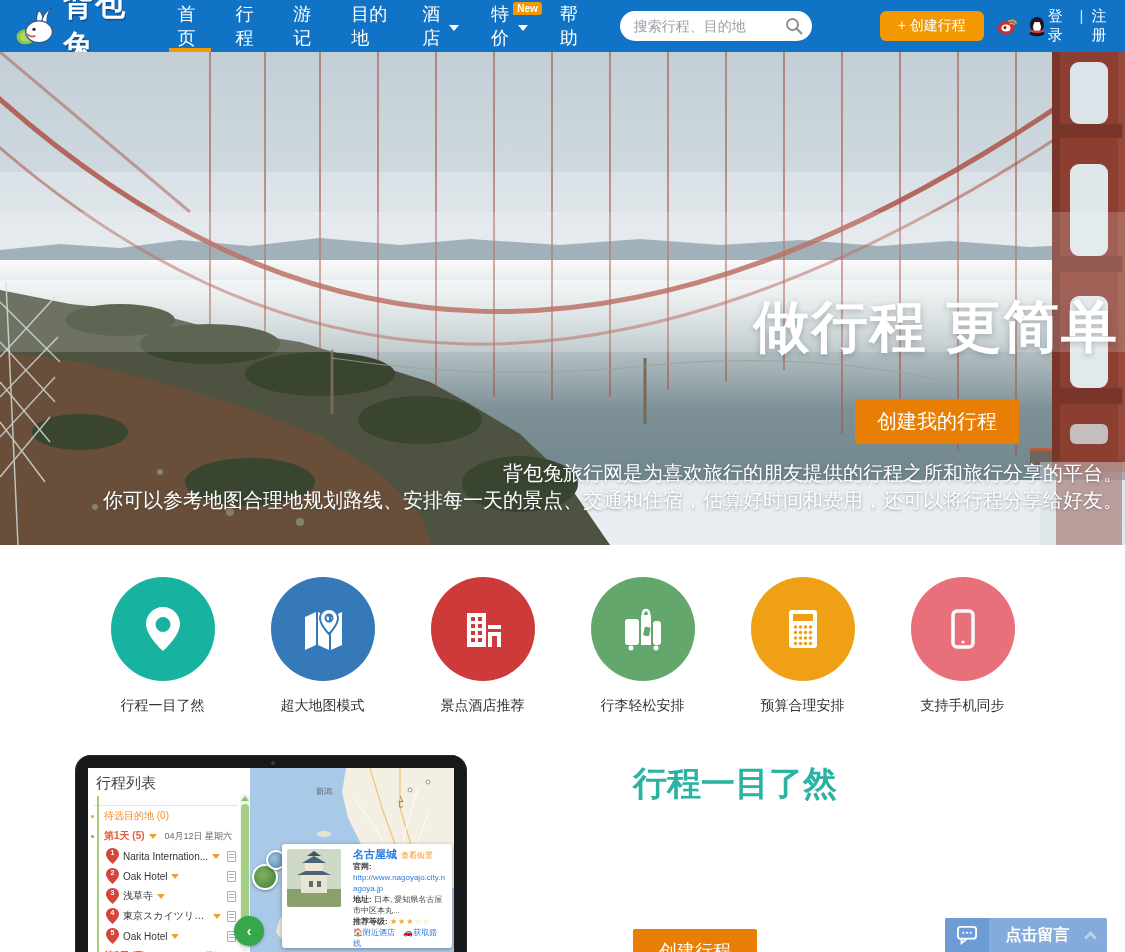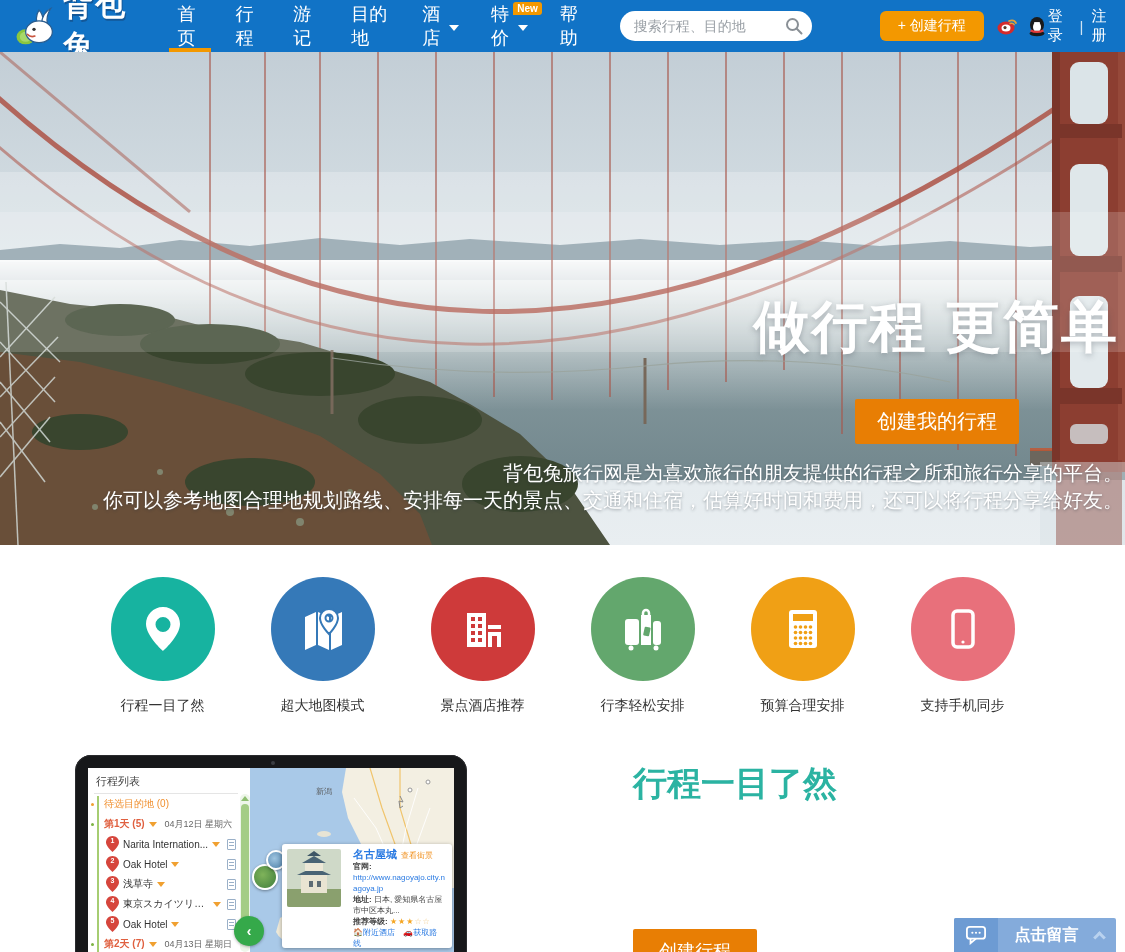--- a/index.html
+++ b/index.html
@@ -17,21 +17,21 @@
   .nav-item.active::after { content:""; position:absolute; left:8px; right:8px; bottom:0; height:4px; background:#f39800; }
   .caret-down { width:0; height:0; border-left:5px solid transparent; border-right:5px solid transparent; border-top:6px solid #fff; margin-left:5px; margin-top:3px; }
   .new-badge { position:absolute; top:2px; right:2px; background:#f39800; color:#fff; font-size:10px; font-weight:bold; padding:1px 4px; border-radius:3px 3px 3px 0; line-height:11px; }
   .search-wrap { position:relative; margin-left:18px; }
   .search-input { width:192px; height:30px; border:none; border-radius:15px; padding:0 34px 0 14px; font-size:14px; color:#333; outline:none; background:#fff; }
   .search-input::placeholder { color:#9aa0a6; }
   .search-btn { position:absolute; right:8px; top:5px; width:20px; height:20px; background:none; border:none; cursor:pointer; }
   .create-trip-btn { margin-left:68px; background:#f39800; color:#fff; border:none; font-size:14px; height:30px; padding:0 18px; border-radius:6px; cursor:pointer; white-space:nowrap; }
   .social { display:flex; align-items:center; gap:8px; margin-left:12px; }
   .social-icon { width:22px; height:22px; cursor:pointer; }
-  .auth { display:flex; align-items:center; gap:8px; color:#fff; font-size:15px; }
+  .auth { display:flex; gap:8px; color:#fff; font-size:15px; }
   .auth a { color:#fff; text-decoration:none; cursor:pointer; }
   .auth .sep { opacity:.8; }
 
   
   .hero { position:relative; height:493px; overflow:hidden; background:#cdd8dd; }
   .hero-scene { position:absolute; inset:0; }
   .hero-title { position:absolute; right:6px; top:238px; color:#fff; font-size:56px; font-weight:bold; letter-spacing:2px; text-shadow:0 2px 6px rgba(60,70,80,.35); }
   .hero-cta { position:absolute; left:855px; top:347px; background:#e87e04; color:#fff; border:none; font-size:20px; padding:9px 22px; border-radius:2px; cursor:pointer; }
   .hero-desc { position:absolute; right:2px; top:408px; width:1125px; text-align:right; color:#fff; font-size:20px; line-height:27px; text-shadow:0 1px 3px rgba(40,50,60,.45); }
 
@@ -40,21 +40,21 @@
   .feature { width:104px; display:flex; flex-direction:column; align-items:center; cursor:pointer; }
   .feature-circle { width:104px; height:104px; border-radius:50%; display:flex; align-items:center; justify-content:center; }
   .feature-label { margin-top:16px; font-size:14px; color:#333; white-space:nowrap; }
 
   
   .showcase { position:relative; height:211px; background:#fff; }
   .laptop { position:absolute; left:75px; top:14px; width:392px; height:240px; background:#17181a; border-radius:16px 16px 0 0; padding:13px 13px 0 13px; box-shadow:0 0 0 1px #2a2b2e inset; }
   .laptop-cam { position:absolute; top:6px; left:50%; width:4px; height:4px; border-radius:50%; background:#3a3d42; }
   .screen { position:relative; width:366px; height:184px; background:#fff; overflow:hidden; display:flex; }
   .list-panel { width:152px; flex:none; padding:4px 2px 0 6px; position:relative; }
-  .list-title { font-size:11px; color:#444; padding:2px 0 4px 2px; border-bottom:1px solid #e5e5e5; }
+  .list-title { font-size:15px; color:#444; padding:2px 0 12px 2px; border-bottom:1px solid #e5e5e5; }
   .timeline { position:absolute; left:9px; top:28px; bottom:0; width:2px; background:#a6cd72; }
   .lp-row { position:relative; display:flex; align-items:center; font-size:10px; padding:3px 0 3px 10px; }
   .dot { position:absolute; left:-5px; width:7px; height:7px; border-radius:50%; border:2px solid #fff; }
   .dot.orange { background:#f0a030; }
   .dot.green { background:#7db343; }
   .pending-label { color:#f09030; }
   .day-label { color:#e06040; font-weight:bold; }
   .day-date { color:#666; font-size:9px; margin-left:8px; }
   .mini-caret { width:0; height:0; border-left:4px solid transparent; border-right:4px solid transparent; border-top:5px solid #f0a030; margin-left:4px; flex:none; }
   .stop-row { display:flex; align-items:center; font-size:10px; color:#333; padding:2px 0 2px 12px; }
@@ -81,21 +81,21 @@
   .stars-empty { color:#f0c98a; letter-spacing:1px; }
   .popup-action { color:#2a7ae2; margin-right:6px; }
   .photo-marker { position:absolute; left:2px; top:96px; width:26px; height:26px; border-radius:50%; border:2px solid #fff; background:radial-gradient(circle at 40% 40%, #7fb35a, #3f7d3c); box-shadow:0 1px 3px rgba(0,0,0,.4); }
   .photo-marker2 { position:absolute; left:16px; top:82px; width:20px; height:20px; border-radius:50%; border:2px solid #fff; background:radial-gradient(circle at 40% 40%, #9ec4e0, #4a7da6); box-shadow:0 1px 3px rgba(0,0,0,.4); }
   .collapse-btn { position:absolute; left:146px; top:148px; width:30px; height:30px; border-radius:50%; background:#35a94a; border:none; color:#fff; font-size:14px; font-weight:bold; cursor:pointer; box-shadow:0 1px 3px rgba(0,0,0,.3); line-height:26px; }
   .sc-title { position:absolute; left:633px; top:20px; font-size:34px; color:#2bb3a2; font-weight:bold; }
   .sc-desc { position:absolute; left:633px; top:108px; width:480px; font-size:18px; line-height:31px; color:#555; }
   .sc-cta { position:absolute; left:633px; top:188px; background:#e87e04; color:#fff; border:none; font-size:18px; padding:10px 26px; border-radius:2px; cursor:pointer; }
 
   
-  .chat-widget { position:absolute; right:9px; bottom:0; width:162px; height:34px; display:flex; align-items:center; background:#84abdb; border-radius:2px 2px 0 0; cursor:pointer; z-index:50; }
+  .chat-widget { position:absolute; right:18px; bottom:0; width:162px; height:34px; display:flex; align-items:center; background:#84abdb; border-radius:2px 2px 0 0; cursor:pointer; z-index:50; }
   .chat-icon-cell { width:44px; height:34px; background:#6d9bd3; display:flex; align-items:center; justify-content:center; flex:none; border-radius:2px 0 0 0; }
   .chat-label { flex:1; text-align:center; color:#fff; font-size:16px; font-weight:bold; }
   .chat-chevron { width:9px; height:9px; border-top:3px solid #b9d2ef; border-right:3px solid #b9d2ef; transform:rotate(-45deg); margin:4px 12px 0 0; flex:none; }
 </style>
 </head>
 <body>
 
 <div id="app">
 
   <header class="navbar">

